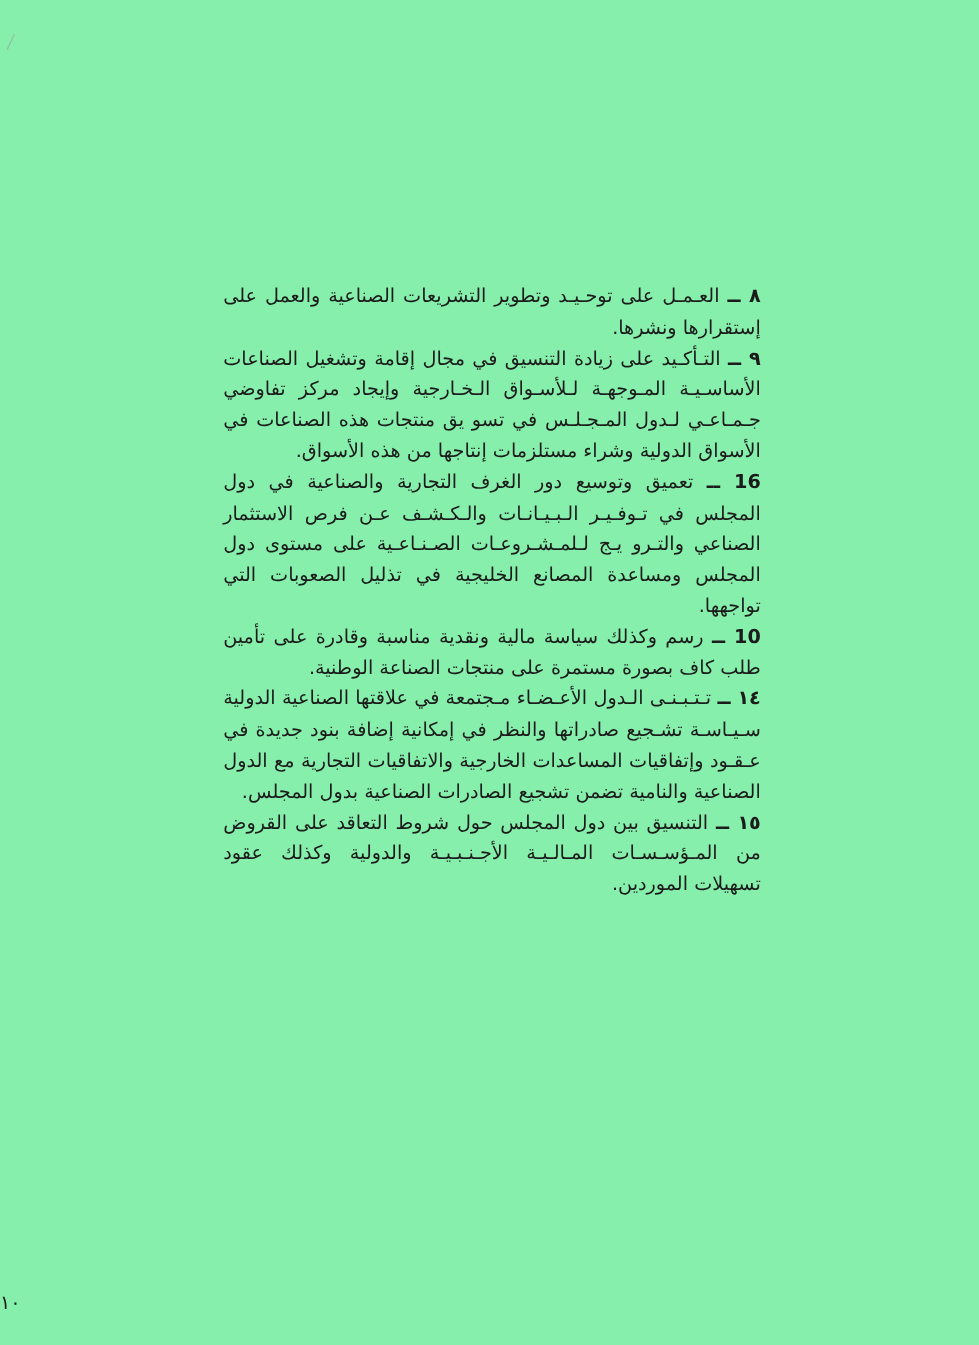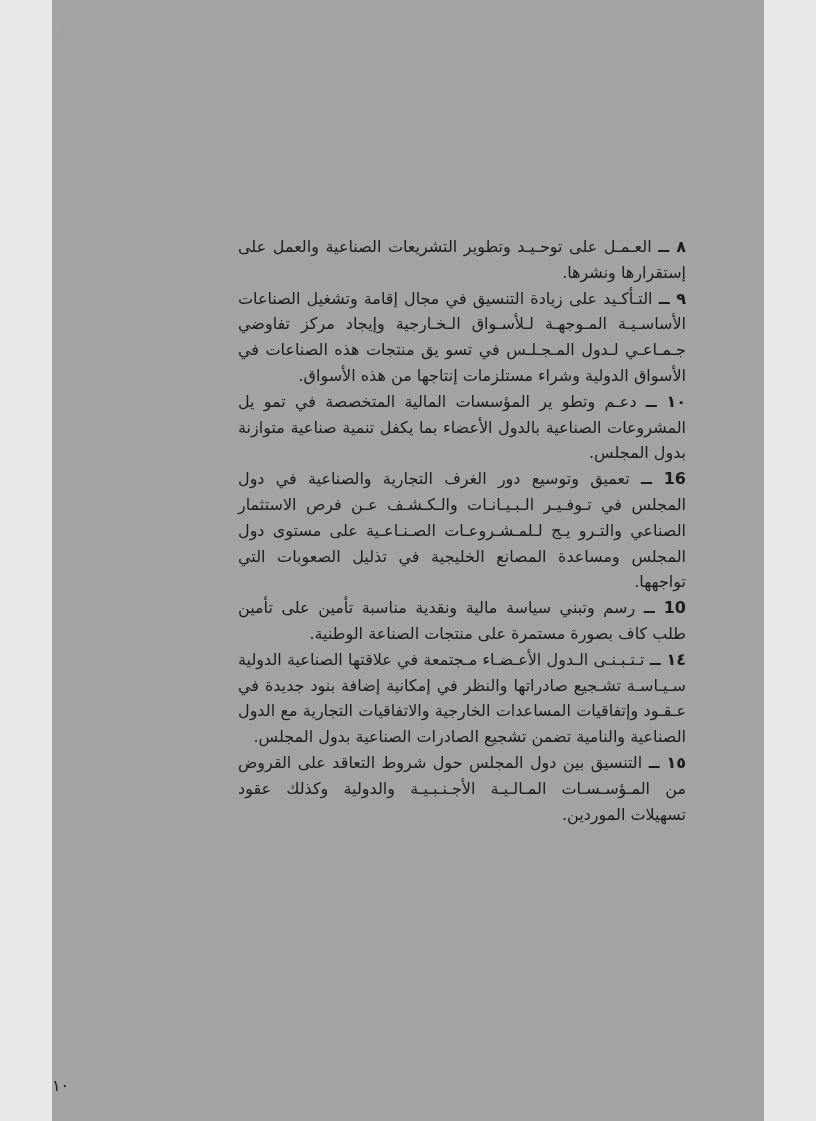--- a/index.html
+++ b/index.html
@@ -2,24 +2,24 @@
 <html lang="ar"><head>
 <meta charset="utf-8">
 <style>
   html, body {
     margin: 0;
     padding: 0;
     background: #e8e8e8;
   }
   .scan-page {
     position: relative;
-    width: 712px;
+    width: 816px;
     height: 1121px;
     margin: 0 auto;
-    background: #a3a3a3;
+    background: #86efac;
     color: #1b1b1b;
     font-family: "DejaVu Sans", sans-serif;
     overflow: hidden;
   }
   .scan-artifact {
     position: absolute;
     top: 30px;
     left: 8px;
     width: 10px;
     height: 14px;
@@ -71,34 +71,30 @@
     <p class="item">
       <span class="marker">٨ ــ</span>
       <span class="item-text">العـمـل على توحـيـد وتطوير التشريعات الصناعية والعمل على إستقرارها ونشرها.</span>
     </p>
 
     <p class="item">
       <span class="marker">٩ ــ</span>
       <span class="item-text">التـأكـيد على زيادة التنسيق في مجال إقامة وتشغيل الصناعات الأساسـيـة المـوجهـة لـلأسـواق الـخـارجية وإيجاد مركز تفاوضي جـمـاعـي لـدول المـجـلـس في تسو يق منتجات هذه الصناعات في الأسواق الدولية وشراء مستلزمات إنتاجها من هذه الأسواق.</span>
     </p>
 
-    <p class="item">
-      <span class="marker">١٠ ــ</span>
-      <span class="item-text">دعـم وتطو ير المؤسسات المالية المتخصصة في تمو يل المشروعات الصناعية بالدول الأعضاء بما يكفل تنمية صناعية متوازنة بدول المجلس.</span>
-    </p>
 
 
     <p class="item">
       <span class="marker">16 ــ</span>
       <span class="item-text">تعميق وتوسيع دور الغرف التجارية والصناعية في دول المجلس في تـوفـيـر الـبـيـانـات والـكـشـف عـن فرص الاستثمار الصناعي والتـرو يـج لـلمـشـروعـات الصـنـاعـية على مستوى دول المجلس ومساعدة المصانع الخليجية في تذليل الصعوبات التي تواجهها.</span>
     </p>
 
     <p class="item">
       <span class="marker">10 ــ</span>
-      <span class="item-text">رسم وتبني سياسة مالية ونقدية مناسبة تأمين على تأمين طلب كاف بصورة مستمرة على منتجات الصناعة الوطنية.</span>
+      <span class="item-text">رسم وكذلك سياسة مالية ونقدية مناسبة وقادرة على تأمين طلب كاف بصورة مستمرة على منتجات الصناعة الوطنية.</span>
     </p>
 
     <p class="item">
       <span class="marker">١٤ ــ</span>
       <span class="item-text">تـتـبـنـى الـدول الأعـضـاء مـجتمعة في علاقتها الصناعية الدولية سـيـاسـة تشـجيع صادراتها والنظر في إمكانية إضافة بنود جديدة في عـقـود وإتفاقيات المساعدات الخارجية والاتفاقيات التجارية مع الدول الصناعية والنامية تضمن تشجيع الصادرات الصناعية بدول المجلس.</span>
     </p>
 
     <p class="item">
       <span class="marker">١٥ ــ</span>
       <span class="item-text">التنسيق بين دول المجلس حول شروط التعاقد على القروض من المـؤسـسـات المـالـيـة الأجـنـبـيـة والدولية وكذلك عقود تسهيلات الموردين.</span>

